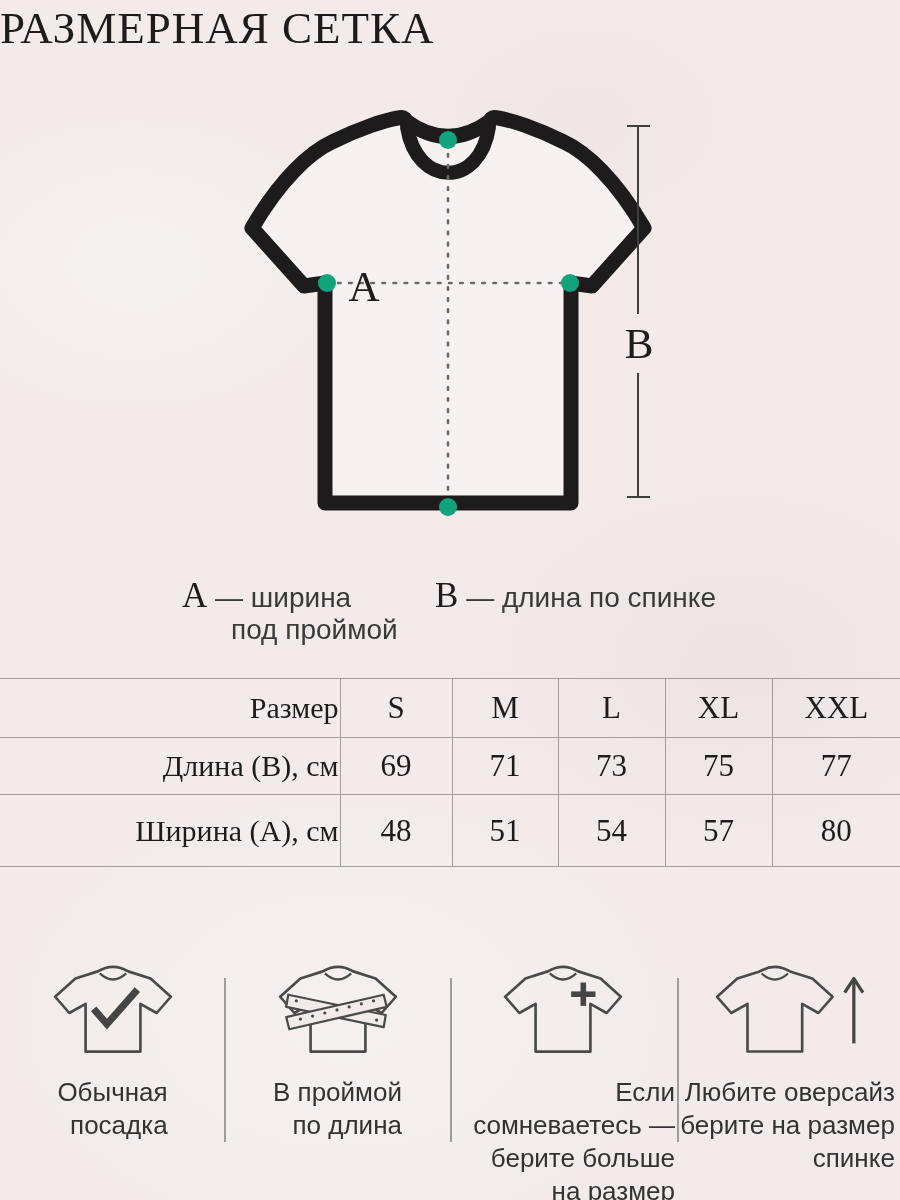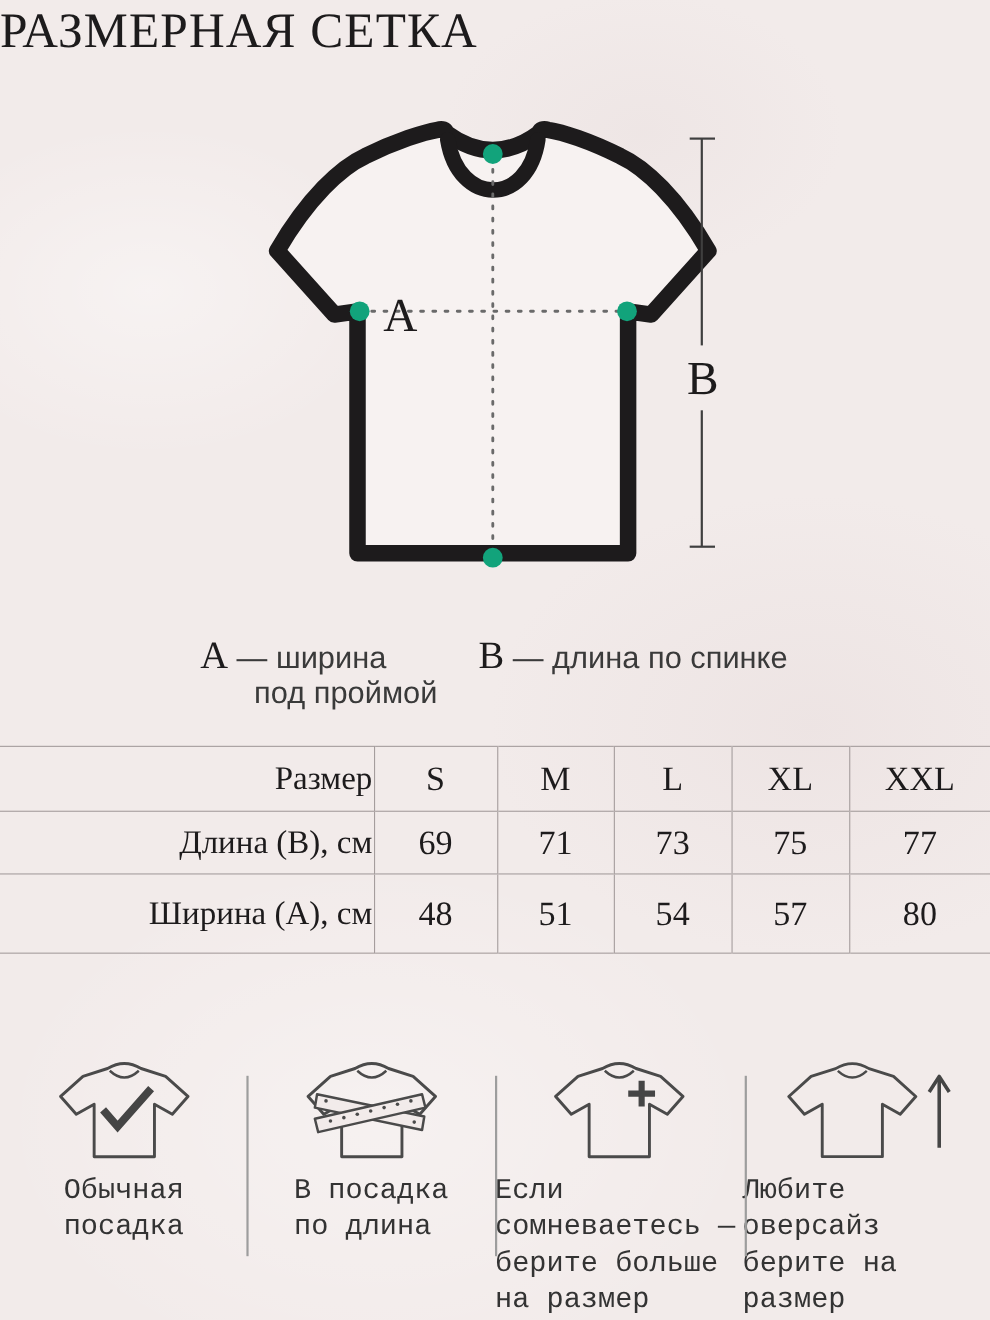--- a/index.html
+++ b/index.html
@@ -44,22 +44,22 @@
   .size-table tr.r1 { height: 59px; }
   .size-table tr.r2 { height: 57px; }
   .size-table tr.r3 { height: 72px; }
   .size-table tr.r4 { height: 44px; }
   .size-table tr.r4 td { font-size: 28px; }
   
   .fit-guide { position: absolute; left: 0; top: 962px; width: 900px; display: grid; grid-template-columns: repeat(4, 225px); }
   .fit-item { display: flex; flex-direction: column; align-items: center; }
   .fit-icon-box { height: 104px; display: flex; align-items: flex-start; justify-content: center; }
   .fit-caption {
-    text-align: left;
-    font-family: Liberation Mono, monospace;
+    margin-top: 10px; text-align: right;
+    font-family: Liberation Sans, sans-serif;
     font-size: 26px; line-height: 33px; color: #333;
   }
   .vdivider { position: absolute; top: 978px; width: 2px; height: 164px; background: #9d9d9d; }
   .vd1 { left: 224px; } .vd2 { left: 450px; } .vd3 { left: 677px; }
 </style>
 </head>
 <body>
 
 <div class="page">
 
@@ -181,21 +181,21 @@
               <circle cx="64" cy="47" r="1.6"></circle>
             <circle cx="76" cy="44" r="1.6"></circle>
               <circle cx="88" cy="41" r="1.6"></circle>
             <circle cx="100" cy="38" r="1.6"></circle>
             <circle cx="24" cy="38" r="1.6"></circle>
               <circle cx="103" cy="57" r="1.6"></circle>
           </g>
         </svg>
       </div>
       <div class="fit-caption">
-        <div>В посадка</div>
+        <div>В проймой</div>
         <div>по длина</div>
       </div>
     </div>
 
     <div class="fit-item">
       <div class="fit-icon-box">
         <svg width="132" height="102" viewBox="0 0 130 100">
           <path d="M 50 9 C 60 3 70 3 80 9 L 102 16 L 122 34 L 108 50 L 92 41 L 92 88 L 38 88 L 38 41 L 22 50 L 8 34 L 28 16 Z" fill="none" stroke="#4a4a4a" stroke-width="2.6" stroke-linejoin="round"></path>
           <path d="M 52 11 Q 65 23 78 11" fill="none" stroke="#4a4a4a" stroke-width="2.2"></path>
           <g stroke="#454545" stroke-width="5.5">

